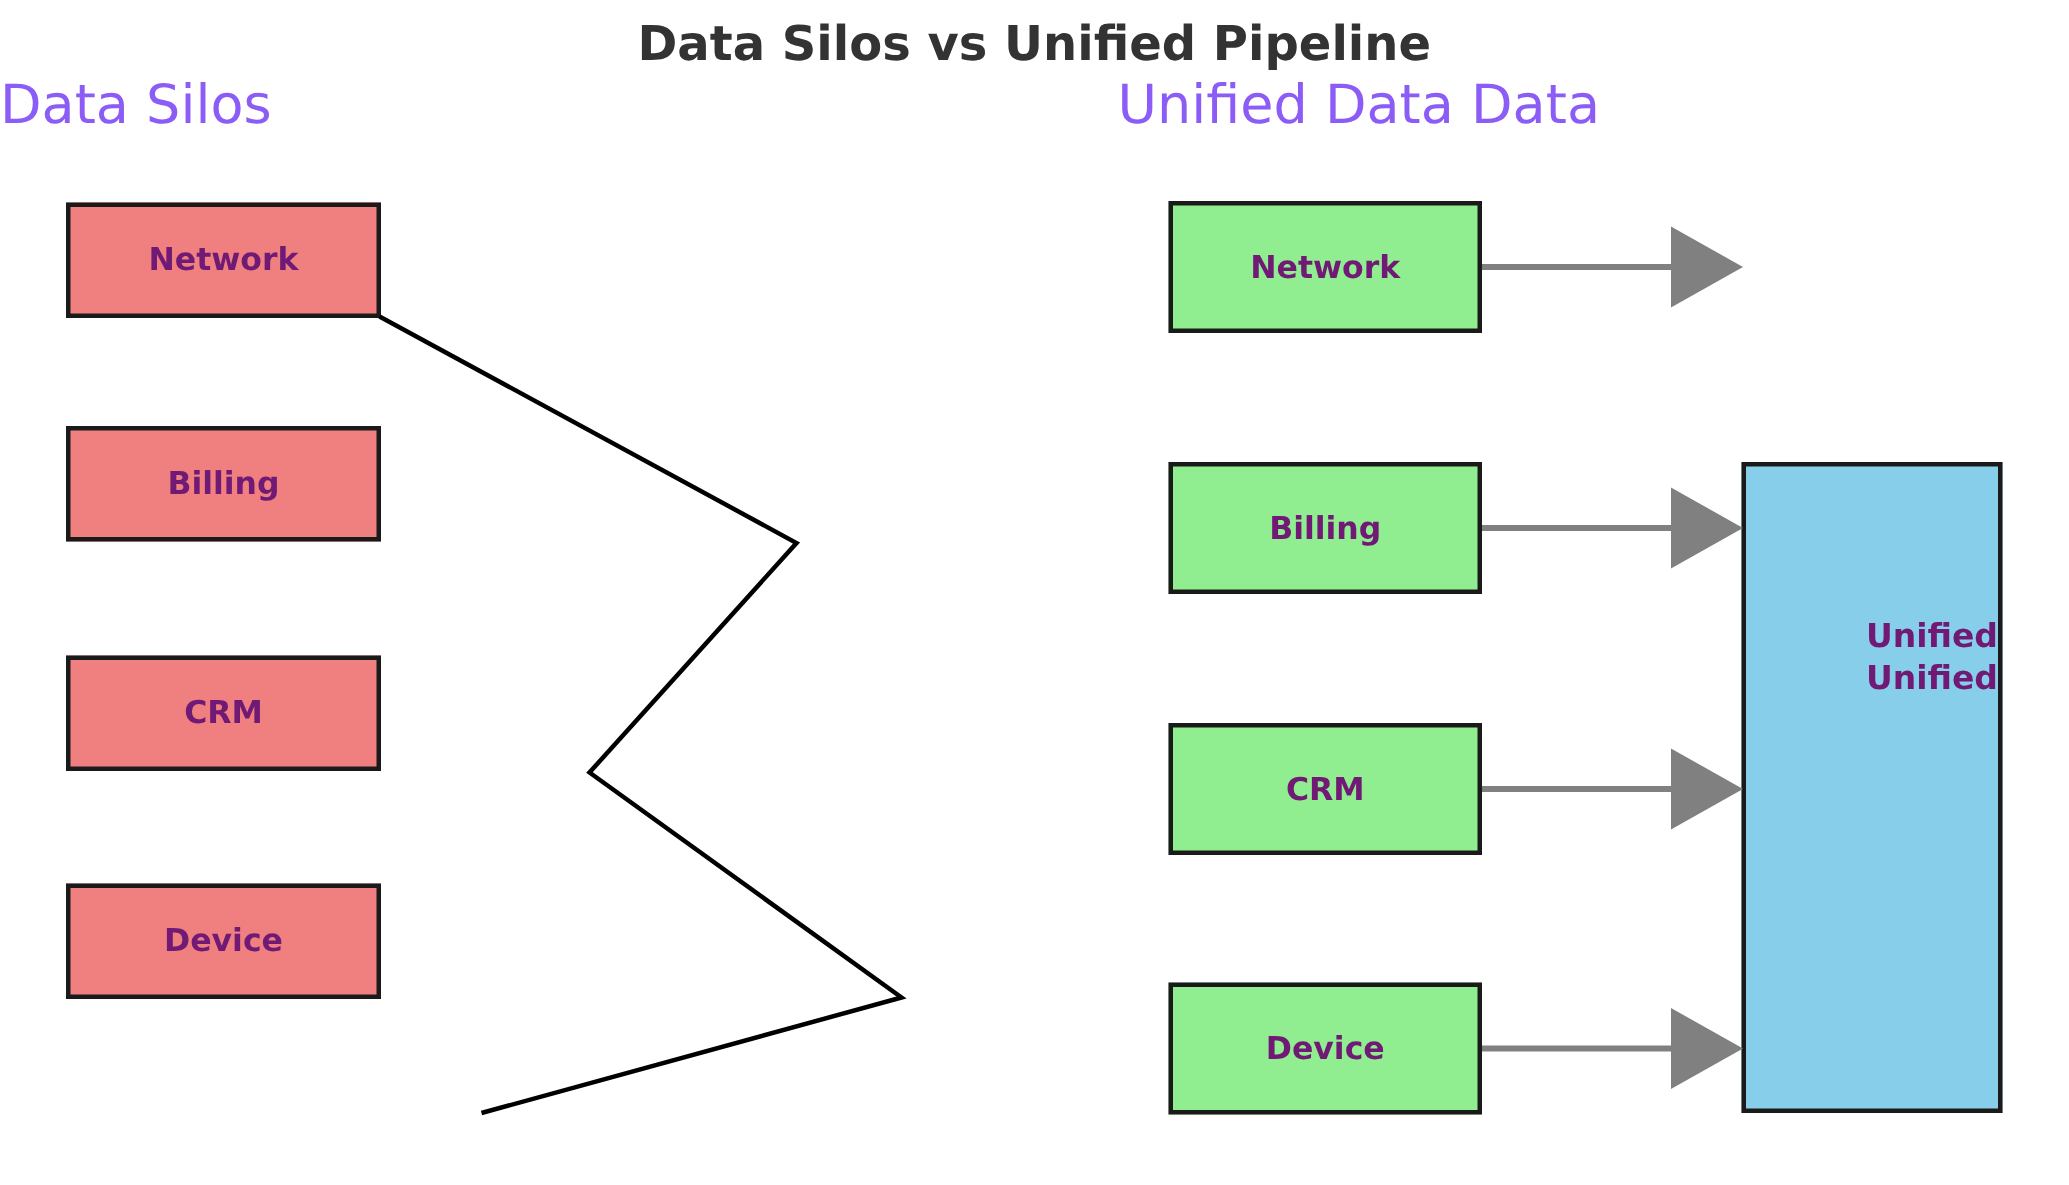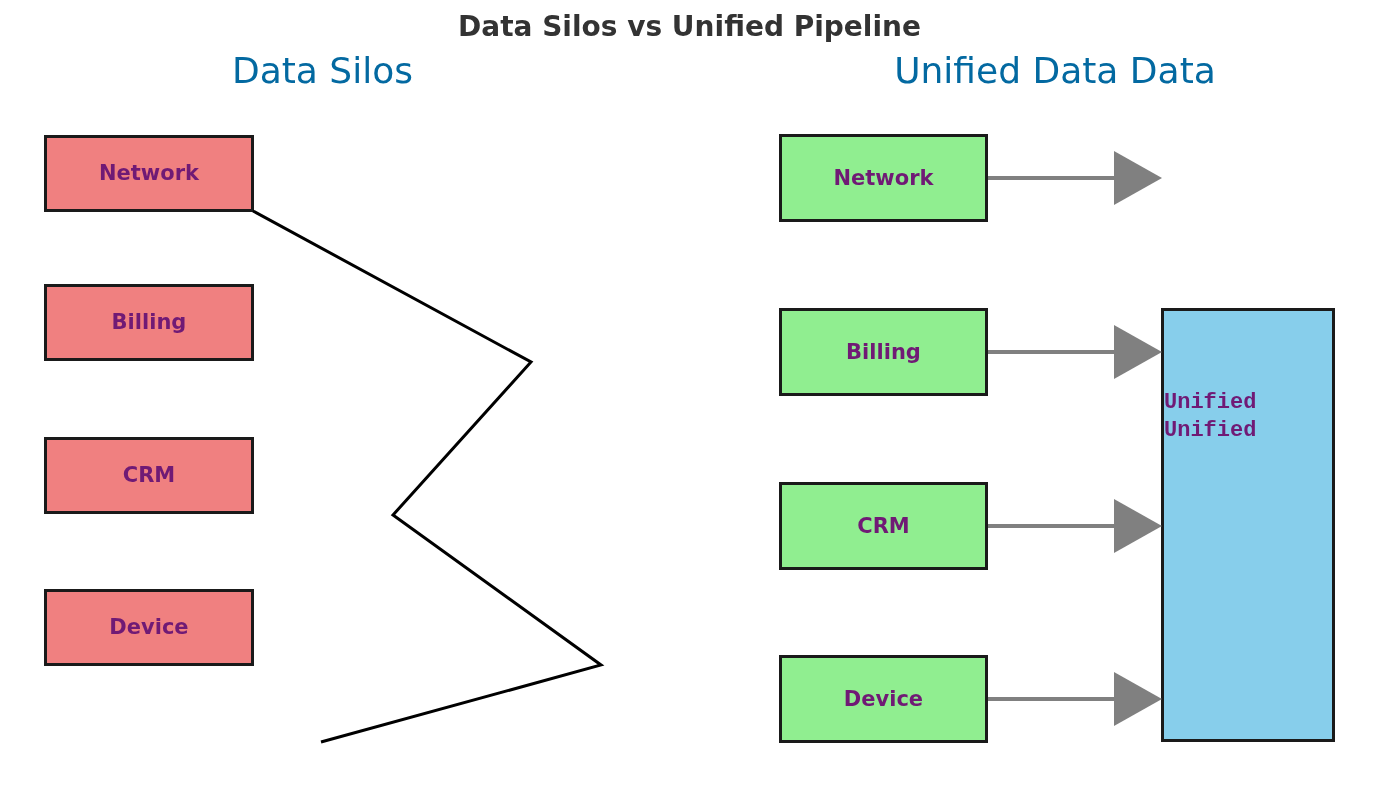--- a/index.html
+++ b/index.html
@@ -19,33 +19,32 @@
     overflow: hidden;
   }
 
   
   .main-title {
     position: absolute;
     left: 0;
     top: 10px;
     width: 1379px;
     text-align: center;
-    font-size: 28px;
+    font-size: 32px;
     font-weight: bold;
     color: #333333;
     letter-spacing: 0px;
     white-space: nowrap;
   }
   .panel-title {
     position: absolute;
     top: 50px;
     font-size: 36px;
     font-weight: normal;
-    color: #0369a1;
-    text-align: center;
+    color: #8b5cf6;
     white-space: nowrap;
   }
   .panel-title.left  { left: 0px;   width: 645px; }
   .panel-title.right { left: 745px; width: 620px; }
 
   
   .node {
     position: absolute;
     box-sizing: border-box;
     border: 3px solid #1a1a1a;
@@ -59,24 +58,23 @@
     line-height: 1.25;
   }
   .node.silo   { background: #F08080; }
   .node.source { background: #90EE90; }
   .node.pipe   {
     background: #87CEEB;
     align-items: flex-start;
     font-size: 22px;
   }
   .pipe-label {
-    margin-top: 78px;
+    margin-top: 100px;
     width: 100%;
-    text-align: left;
-    font-family: Liberation Mono, monospace;
+    text-align: right;
   }
 
   
   #overlay {
     position: absolute;
     left: 0;
     top: 0;
     width: 1379px;
     height: 790px;
     pointer-events: none;

